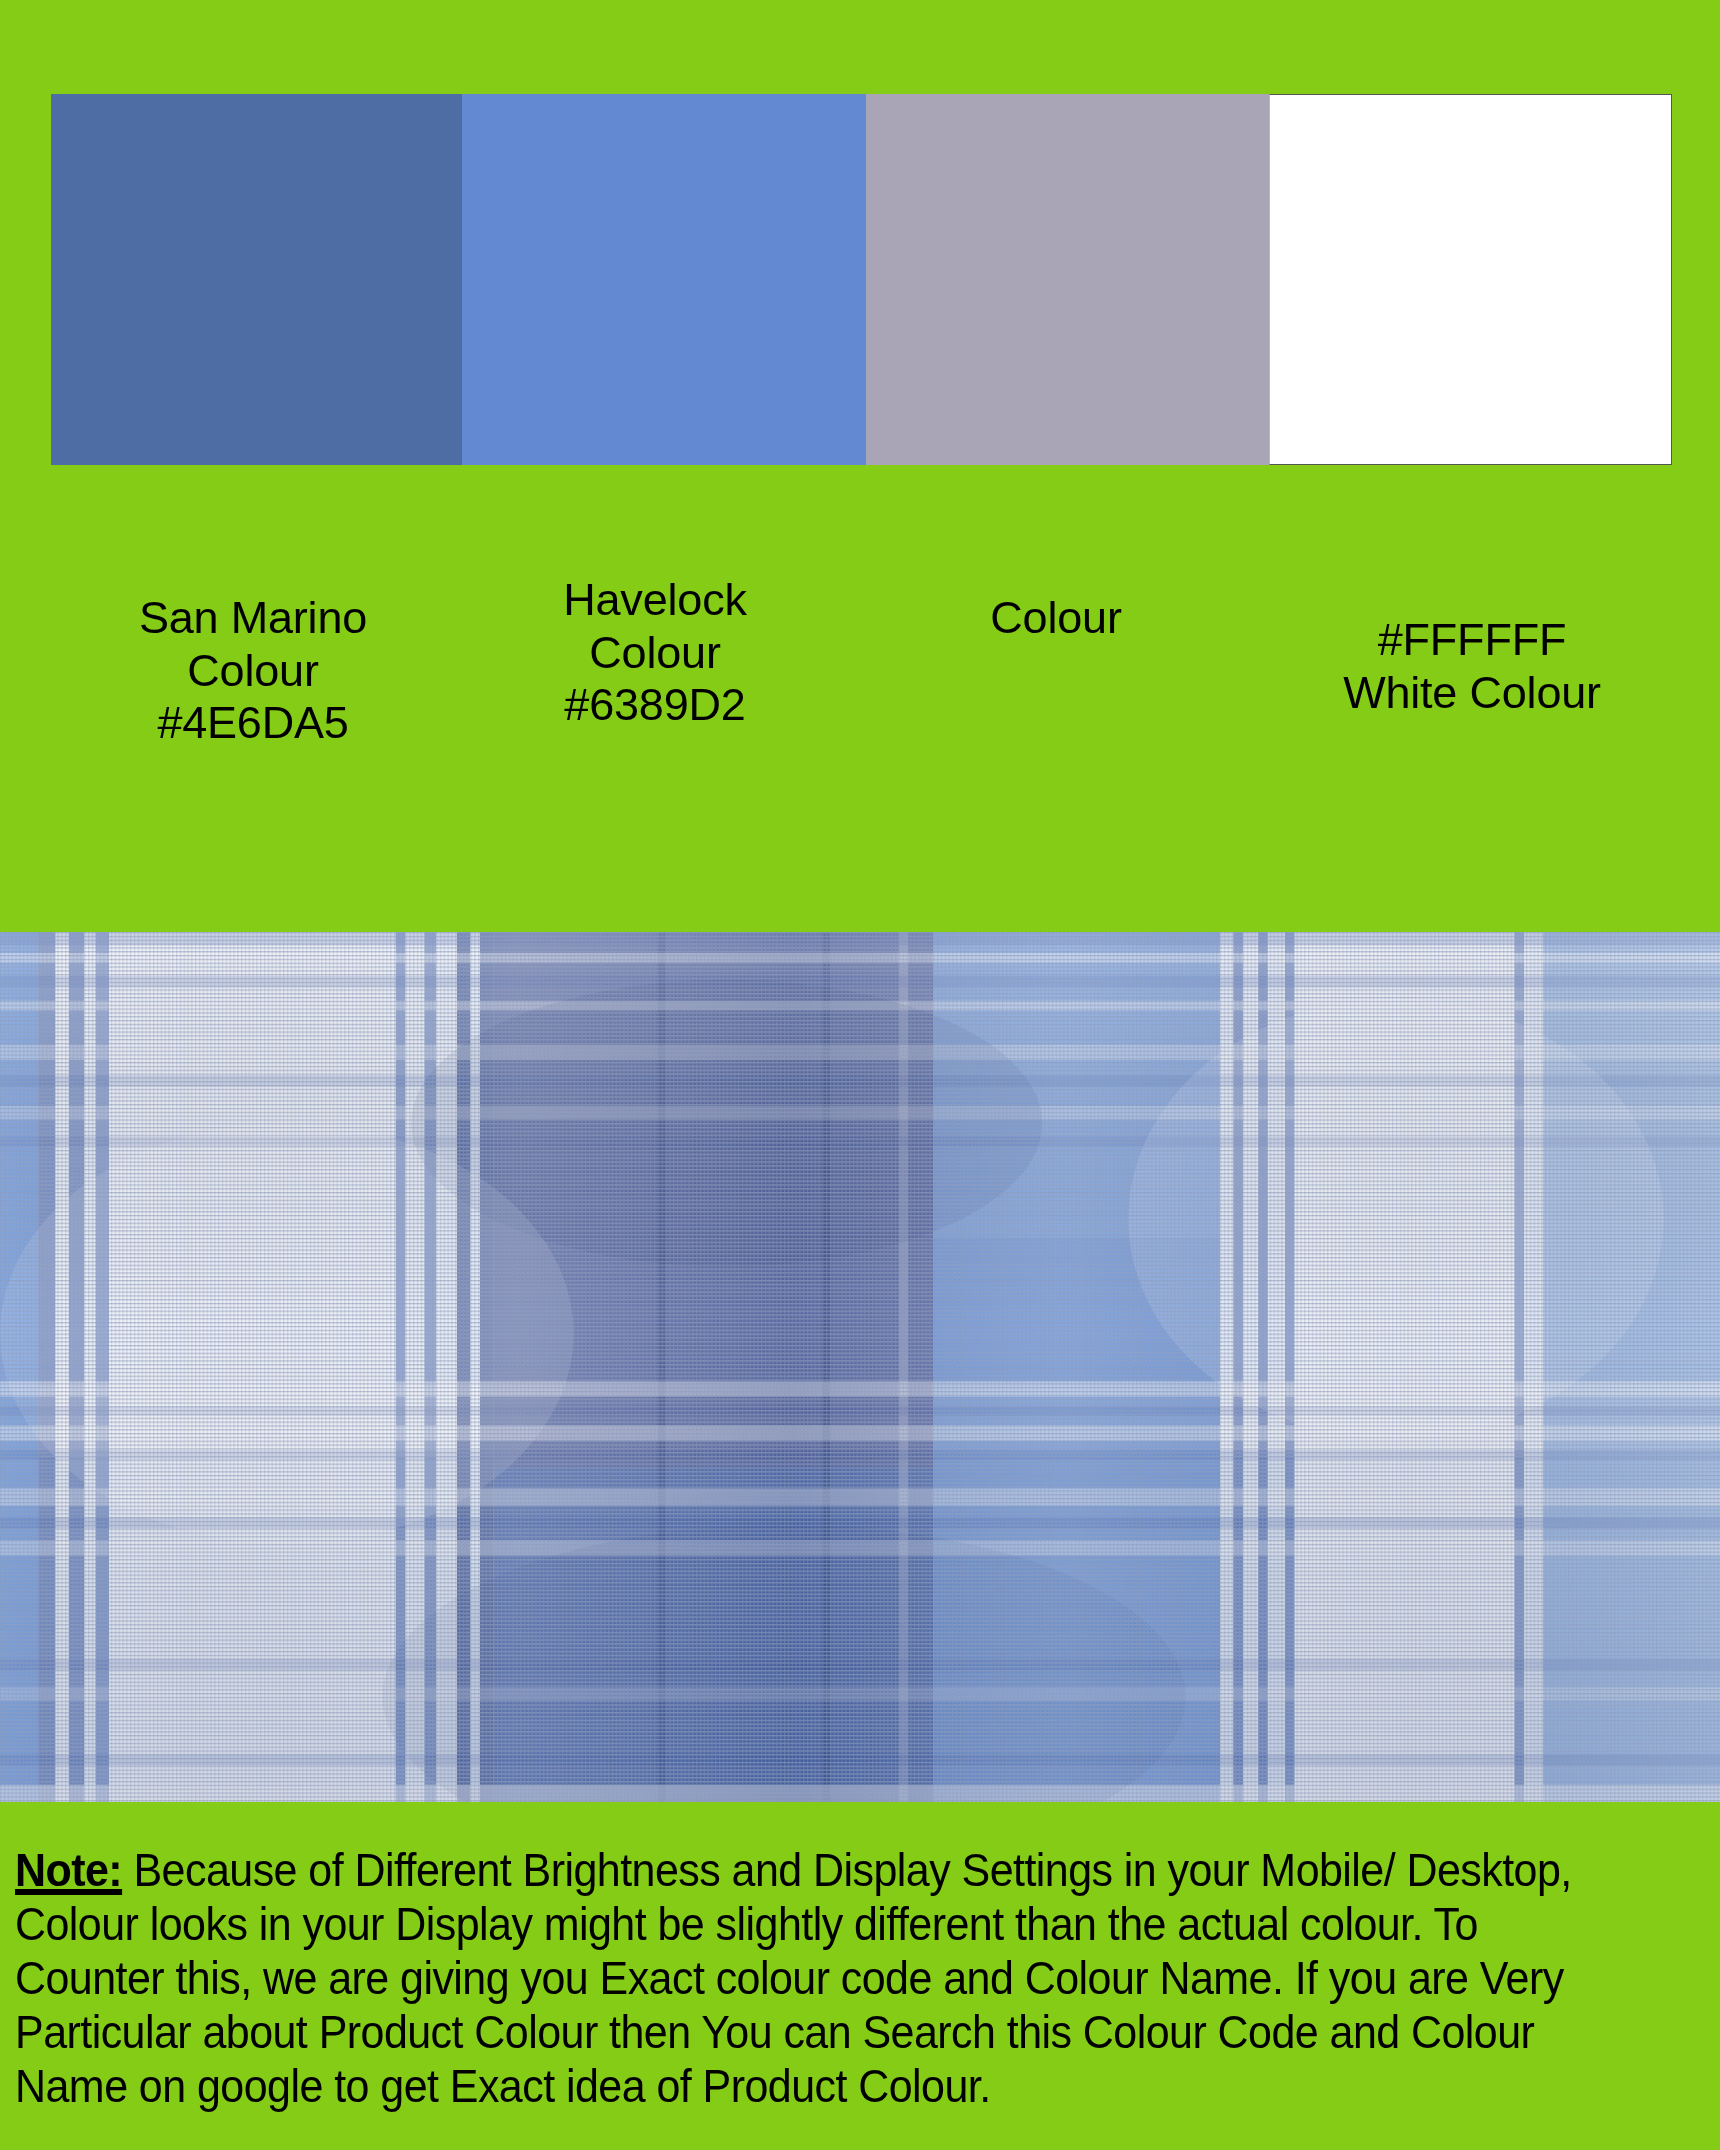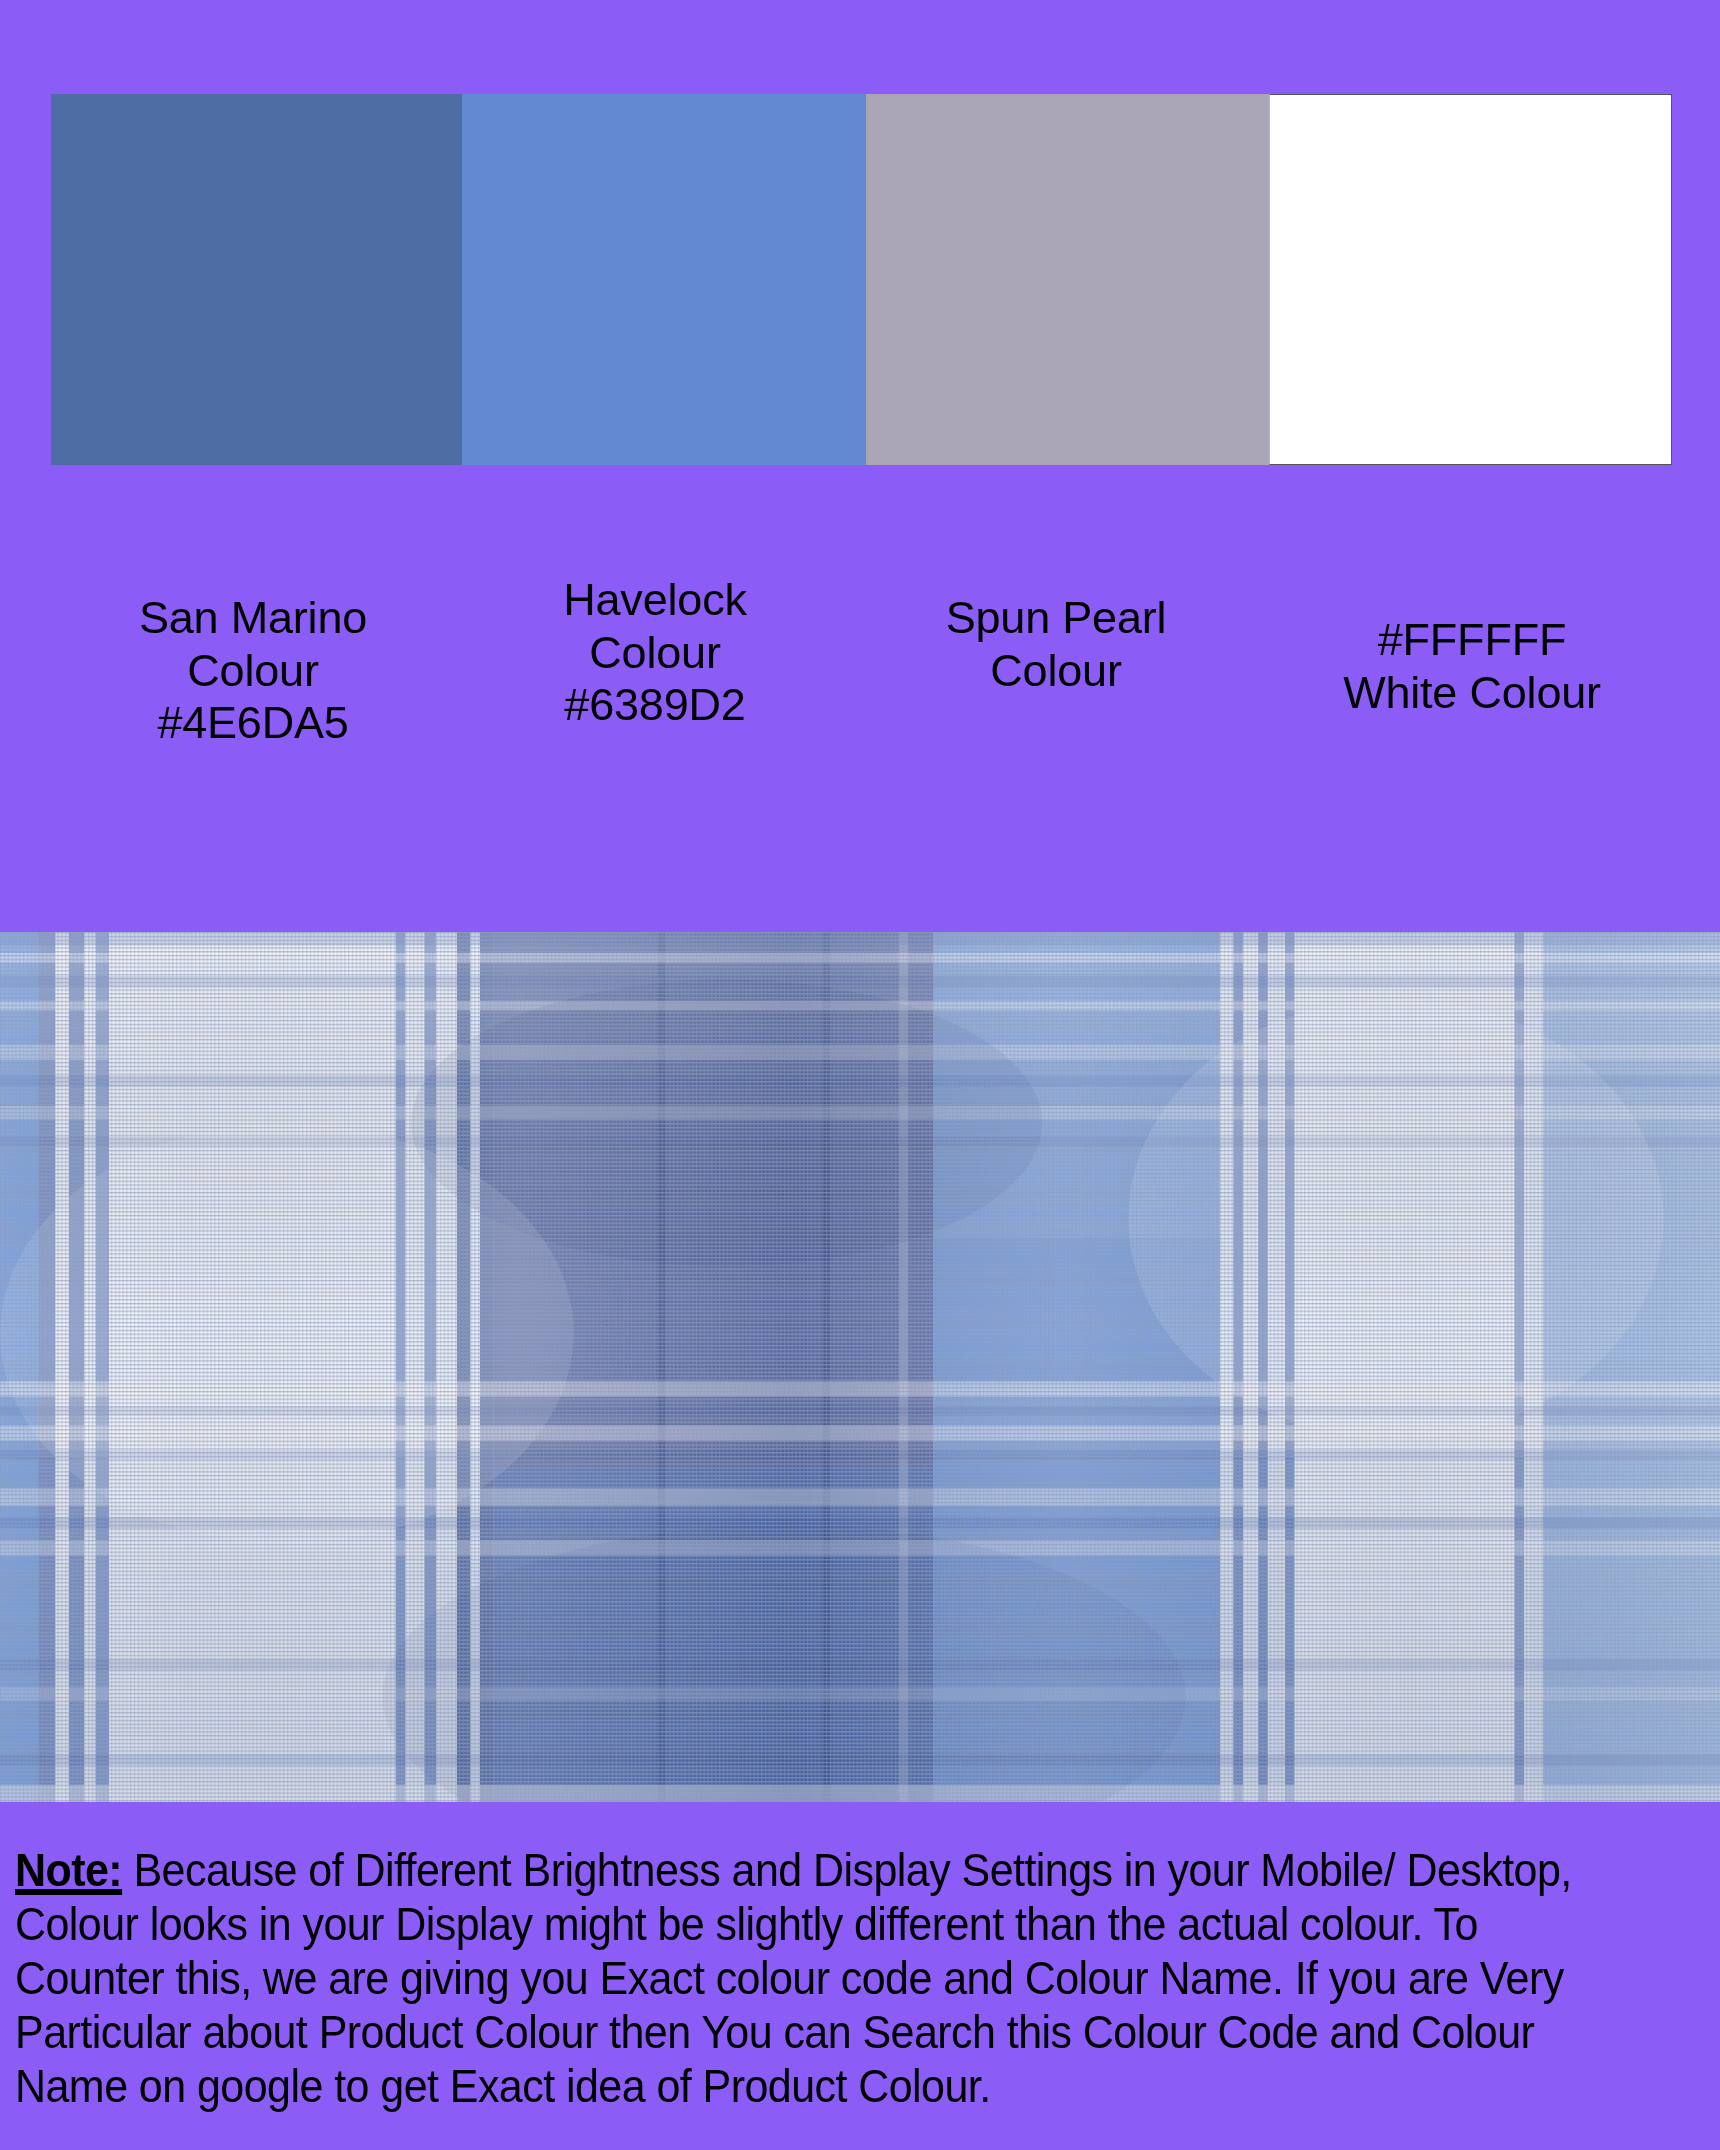--- a/index.html
+++ b/index.html
@@ -9,21 +9,21 @@
     height: 2151px;
     background: #ffffff;
     font-family: "Liberation Sans", sans-serif;
     overflow: hidden;
   }
 
   #page {
     position: relative;
     width: 1721px;
     height: 2151px;
-    background: #8b5cf6;
+    background: #84cc16;
   }
 
   
   .swatch-strip {
     position: absolute;
     left: 51px;
     top: 94px;
     width: 1622px;
     height: 371px;
     display: flex;
@@ -112,21 +112,20 @@
       <span class="label-line">#4E6DA5</span>
     </div>
 
     <div class="label-block label-1">
       <span class="label-line">Havelock</span>
       <span class="label-line">Colour</span>
       <span class="label-line">#6389D2</span>
     </div>
 
     <div class="label-block label-2">
-      <span class="label-line">Spun Pearl</span>
       <span class="label-line">Colour</span>
     </div>
 
     <div class="label-block label-3">
       <span class="label-line">#FFFFFF</span>
       <span class="label-line">White Colour</span>
     </div>
 
   </div>
 

